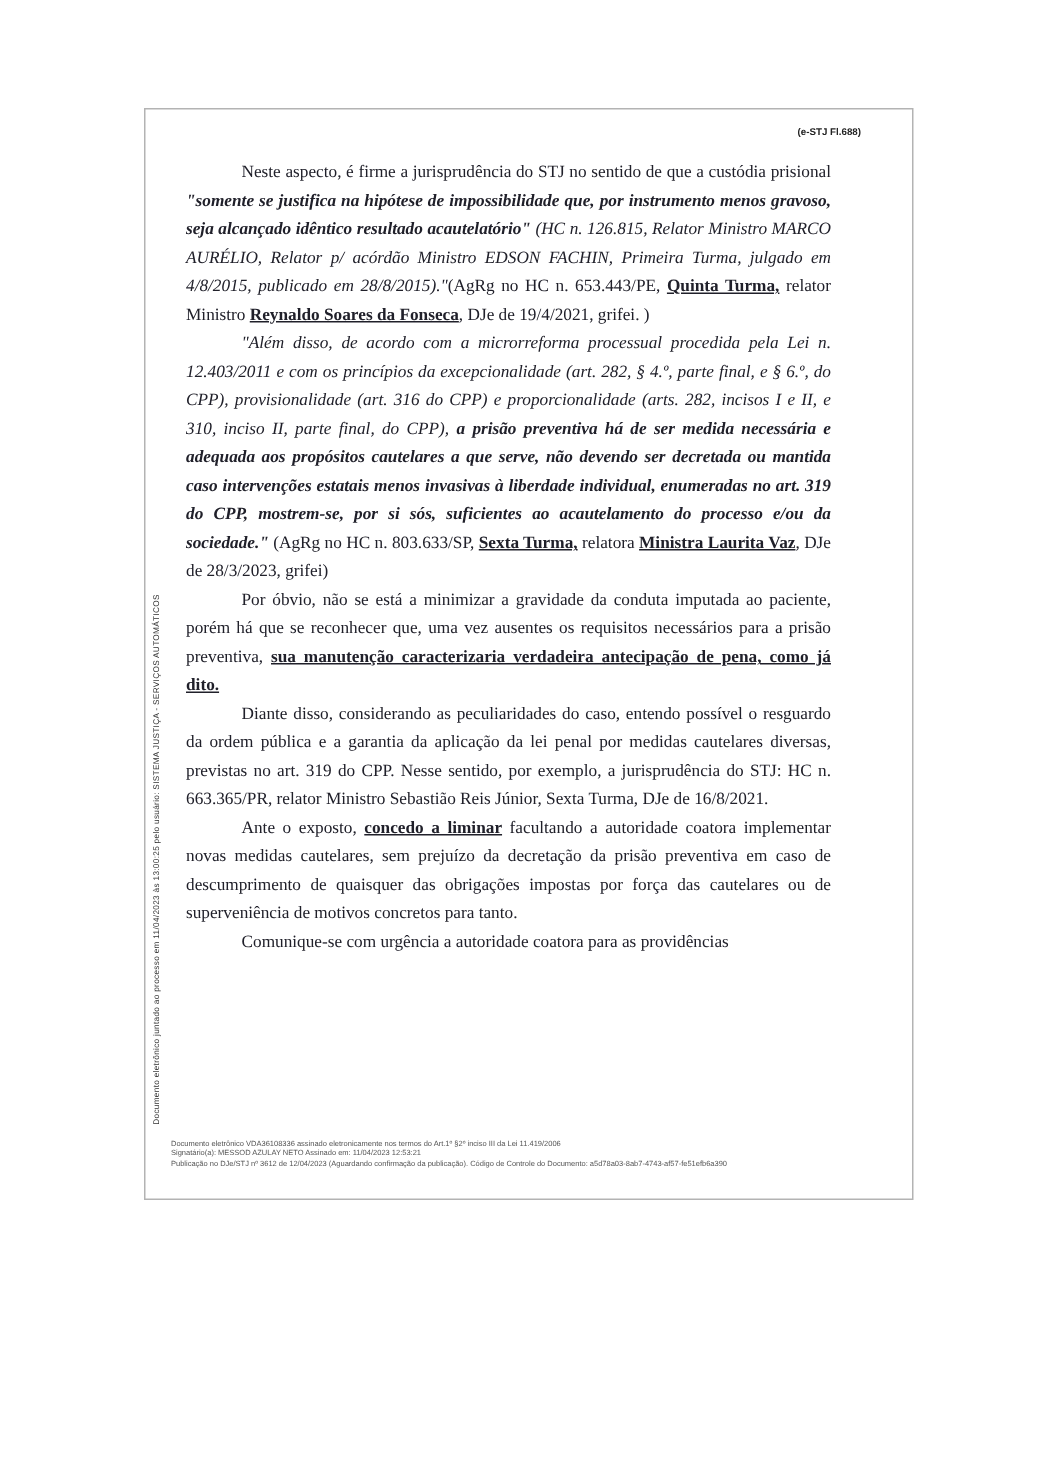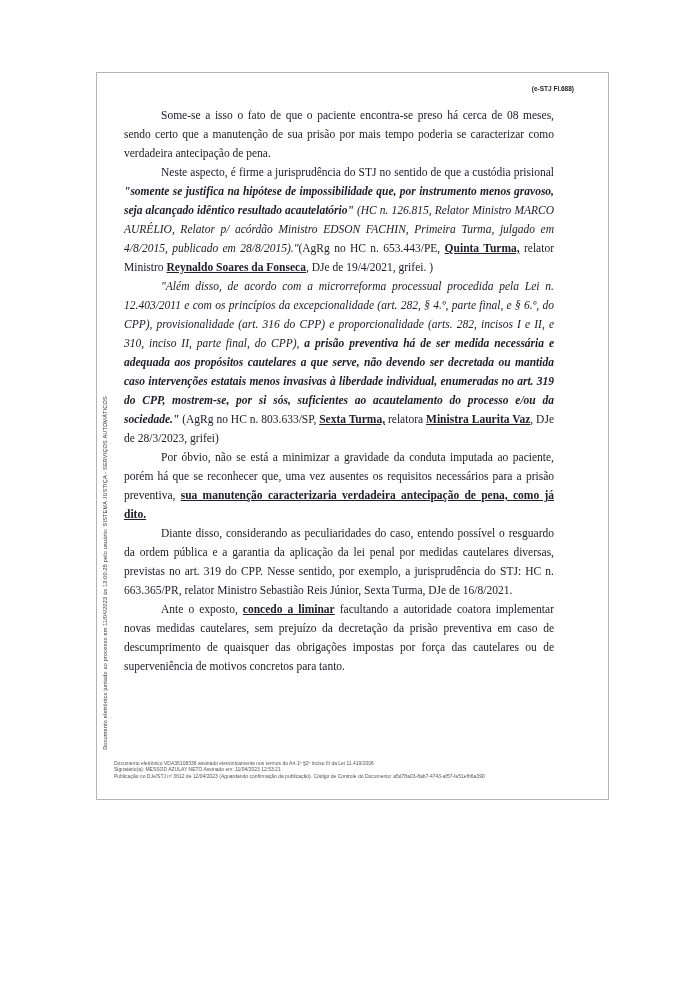--- a/index.html
+++ b/index.html
@@ -27,26 +27,26 @@
 <body>
 
 <div class="screen">
   <div class="page">
 
     <div class="folio">(e-STJ Fl.688)</div>
 
     <div class="stamp">Documento eletrônico juntado ao processo em 11/04/2023 às 13:00:25 pelo usuário: SISTEMA JUSTIÇA - SERVIÇOS AUTOMÁTICOS</div>
 
     <div class="doc-body">
-        <p class="para"><span class="seg-normal">Some-se a isso o fato de que o paciente encontra-se preso há cerca de 08 meses, sendo certo que a manutenção de sua prisão por mais tempo poderia se caracterizar como verdadeira antecipação de pena.</span></p>
         <p class="para"><span class="seg-normal">Neste aspecto, é firme a jurisprudência do STJ no sentido de que a custódia prisional </span><span class="seg-bolditalic">"somente se justifica na hipótese de impossibilidade que, por instrumento menos gravoso, seja alcançado idêntico resultado acautelatório" </span><span class="seg-italic">(HC n. 126.815, Relator Ministro MARCO AURÉLIO, Relator p/ acórdão Ministro EDSON FACHIN, Primeira Turma, julgado em 4/8/2015, publicado em 28/8/2015)."</span><span class="seg-normal">(AgRg no HC n. 653.443/PE, </span><span class="seg-bold">Quinta Turma,</span><span class="seg-normal"> relator Ministro </span><span class="seg-bold">Reynaldo Soares da Fonseca</span><span class="seg-normal">, DJe de 19/4/2021, grifei. )</span></p>
         <p class="para"><span class="seg-italic">"Além disso, de acordo com a microrreforma processual procedida pela Lei n. 12.403/2011 e com os princípios da excepcionalidade (art. 282, § 4.º, parte final, e § 6.º, do CPP), provisionalidade (art. 316 do CPP) e proporcionalidade (arts. 282, incisos I e II, e 310, inciso II, parte final, do CPP), </span><span class="seg-bolditalic">a prisão preventiva há de ser medida necessária e adequada aos propósitos cautelares a que serve, não devendo ser decretada ou mantida caso intervenções estatais menos invasivas à liberdade individual, enumeradas no art. 319 do CPP, mostrem-se, por si sós, suficientes ao acautelamento do processo e/ou da sociedade."</span><span class="seg-normal"> (AgRg no HC n. 803.633/SP, </span><span class="seg-bold">Sexta Turma,</span><span class="seg-normal"> relatora </span><span class="seg-bold">Ministra Laurita Vaz</span><span class="seg-normal">, DJe de 28/3/2023, grifei)</span></p>
         <p class="para"><span class="seg-normal">Por óbvio, não se está a minimizar a gravidade da conduta imputada ao paciente, porém há que se reconhecer que, uma vez ausentes os requisitos necessários para a prisão preventiva, </span><span class="seg-bold">sua manutenção caracterizaria verdadeira antecipação de pena, como já dito.</span></p>
         <p class="para"><span class="seg-normal">Diante disso, considerando as peculiaridades do caso, entendo possível o resguardo da ordem pública e a garantia da aplicação da lei penal por medidas cautelares diversas, previstas no art. 319 do CPP. Nesse sentido, por exemplo, a jurisprudência do STJ: HC n. 663.365/PR, relator Ministro Sebastião Reis Júnior, Sexta Turma, DJe de 16/8/2021.</span></p>
         <p class="para"><span class="seg-normal">Ante o exposto, </span><span class="seg-bold">concedo a liminar</span><span class="seg-normal"> facultando a autoridade coatora implementar novas medidas cautelares, sem prejuízo da decretação da prisão preventiva em caso de descumprimento de quaisquer das obrigações impostas por força das cautelares ou de superveniência de motivos concretos para tanto.</span></p>
+        <p class="para"><span class="seg-normal">Comunique-se com urgência a autoridade coatora para as providências</span></p>
       </div>
 
     <div class="footer">
       <div>Documento eletrônico VDA36108336 assinado eletronicamente nos termos do Art.1º §2º inciso III da Lei 11.419/2006</div>
       <div>Signatário(a):  MESSOD AZULAY NETO   Assinado em: 11/04/2023 12:53:21</div>
       <div>Publicação no DJe/STJ nº 3612 de 12/04/2023 (Aguardando confirmação da publicação). Código de Controle do Documento: a5d78a03-8ab7-4743-af57-fe51efb6a390</div>
     </div>
 
   </div>
 </div>

